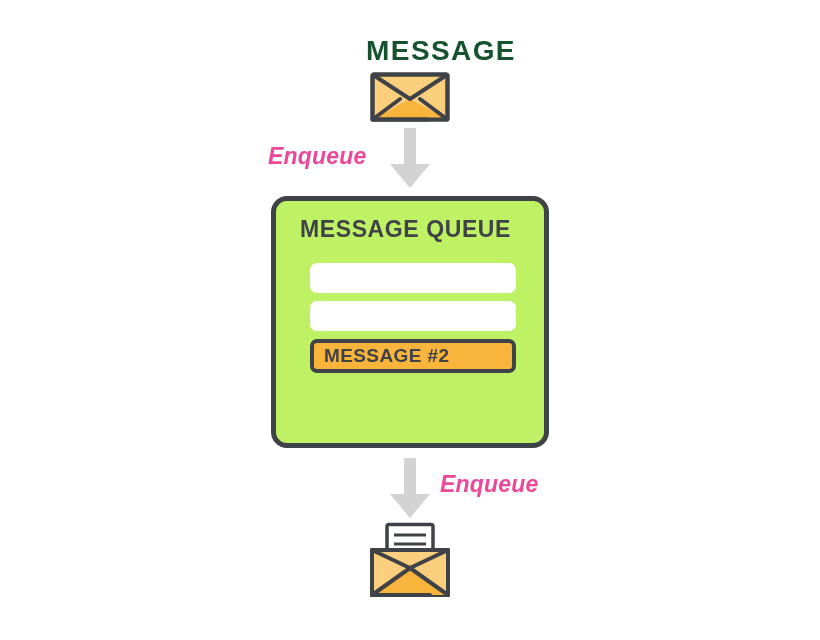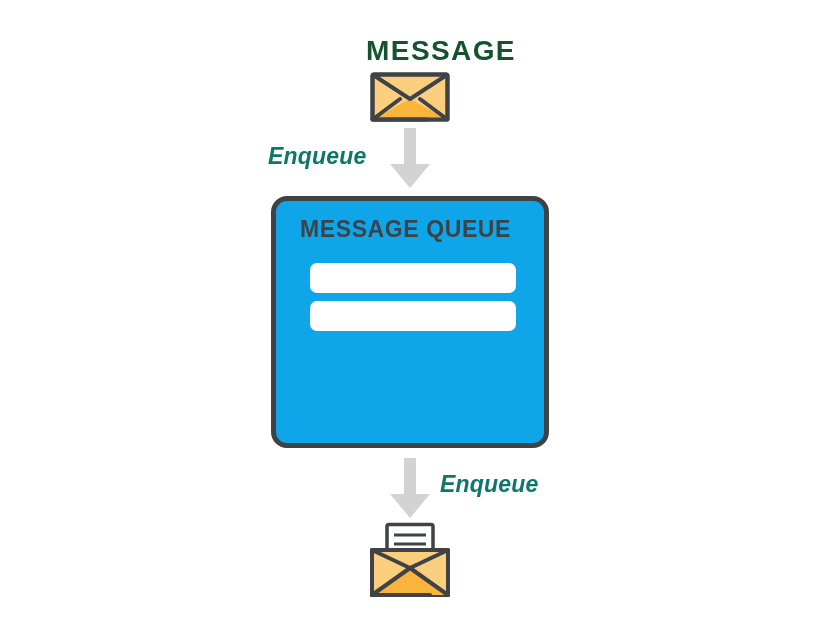--- a/index.html
+++ b/index.html
@@ -55,36 +55,36 @@
   }
   #arrow-enqueue { left: 388px; top: 128px; }
   #arrow-dequeue { left: 388px; top: 458px; }
 
   
   .flow-label {
     position: absolute;
     font-size: 23px;
     font-weight: bold;
     font-style: italic;
-    color: #0f766e;
+    color: #ec4899;
     letter-spacing: 0.2px;
     white-space: nowrap;
   }
   #label-enqueue { left: 268px; top: 143px; }
   #label-dequeue { left: 440px; top: 471px; }
 
   
   #queue-box {
     position: absolute;
     left: 271px;
     top: 196px;
     width: 278px;
     height: 252px;
     box-sizing: border-box;
-    background: #0ea5e9;
+    background: #bef264;
     border: 5px solid #3f4247;
     border-radius: 16px;
   }
   #queue-title {
     position: absolute;
     left: 24px;
     top: 14px;
     font-size: 23px;
     font-weight: bold;
     letter-spacing: 0.6px;
@@ -158,20 +158,23 @@
 <div id="queue-box">
 
   <div id="queue-title">MESSAGE QUEUE</div>
 
   <div class="slot-list">
 
     <div class="slot slot-empty"></div>
 
     <div class="slot slot-empty"></div>
 
+    <div class="slot slot-filled">
+      <span class="slot-label">MESSAGE #2</span>
+    </div>
 
 
   </div>
 </div>
 
 <div class="arrow-down" id="arrow-dequeue">
   <svg width="44" height="62" viewBox="0 0 44 62" xmlns="http://www.w3.org/2000/svg">
     <polygon points="16,0 28,0 28,36 42,36 22,60 2,36 16,36" fill="#d3d3d3"></polygon>
   </svg>
 </div>

